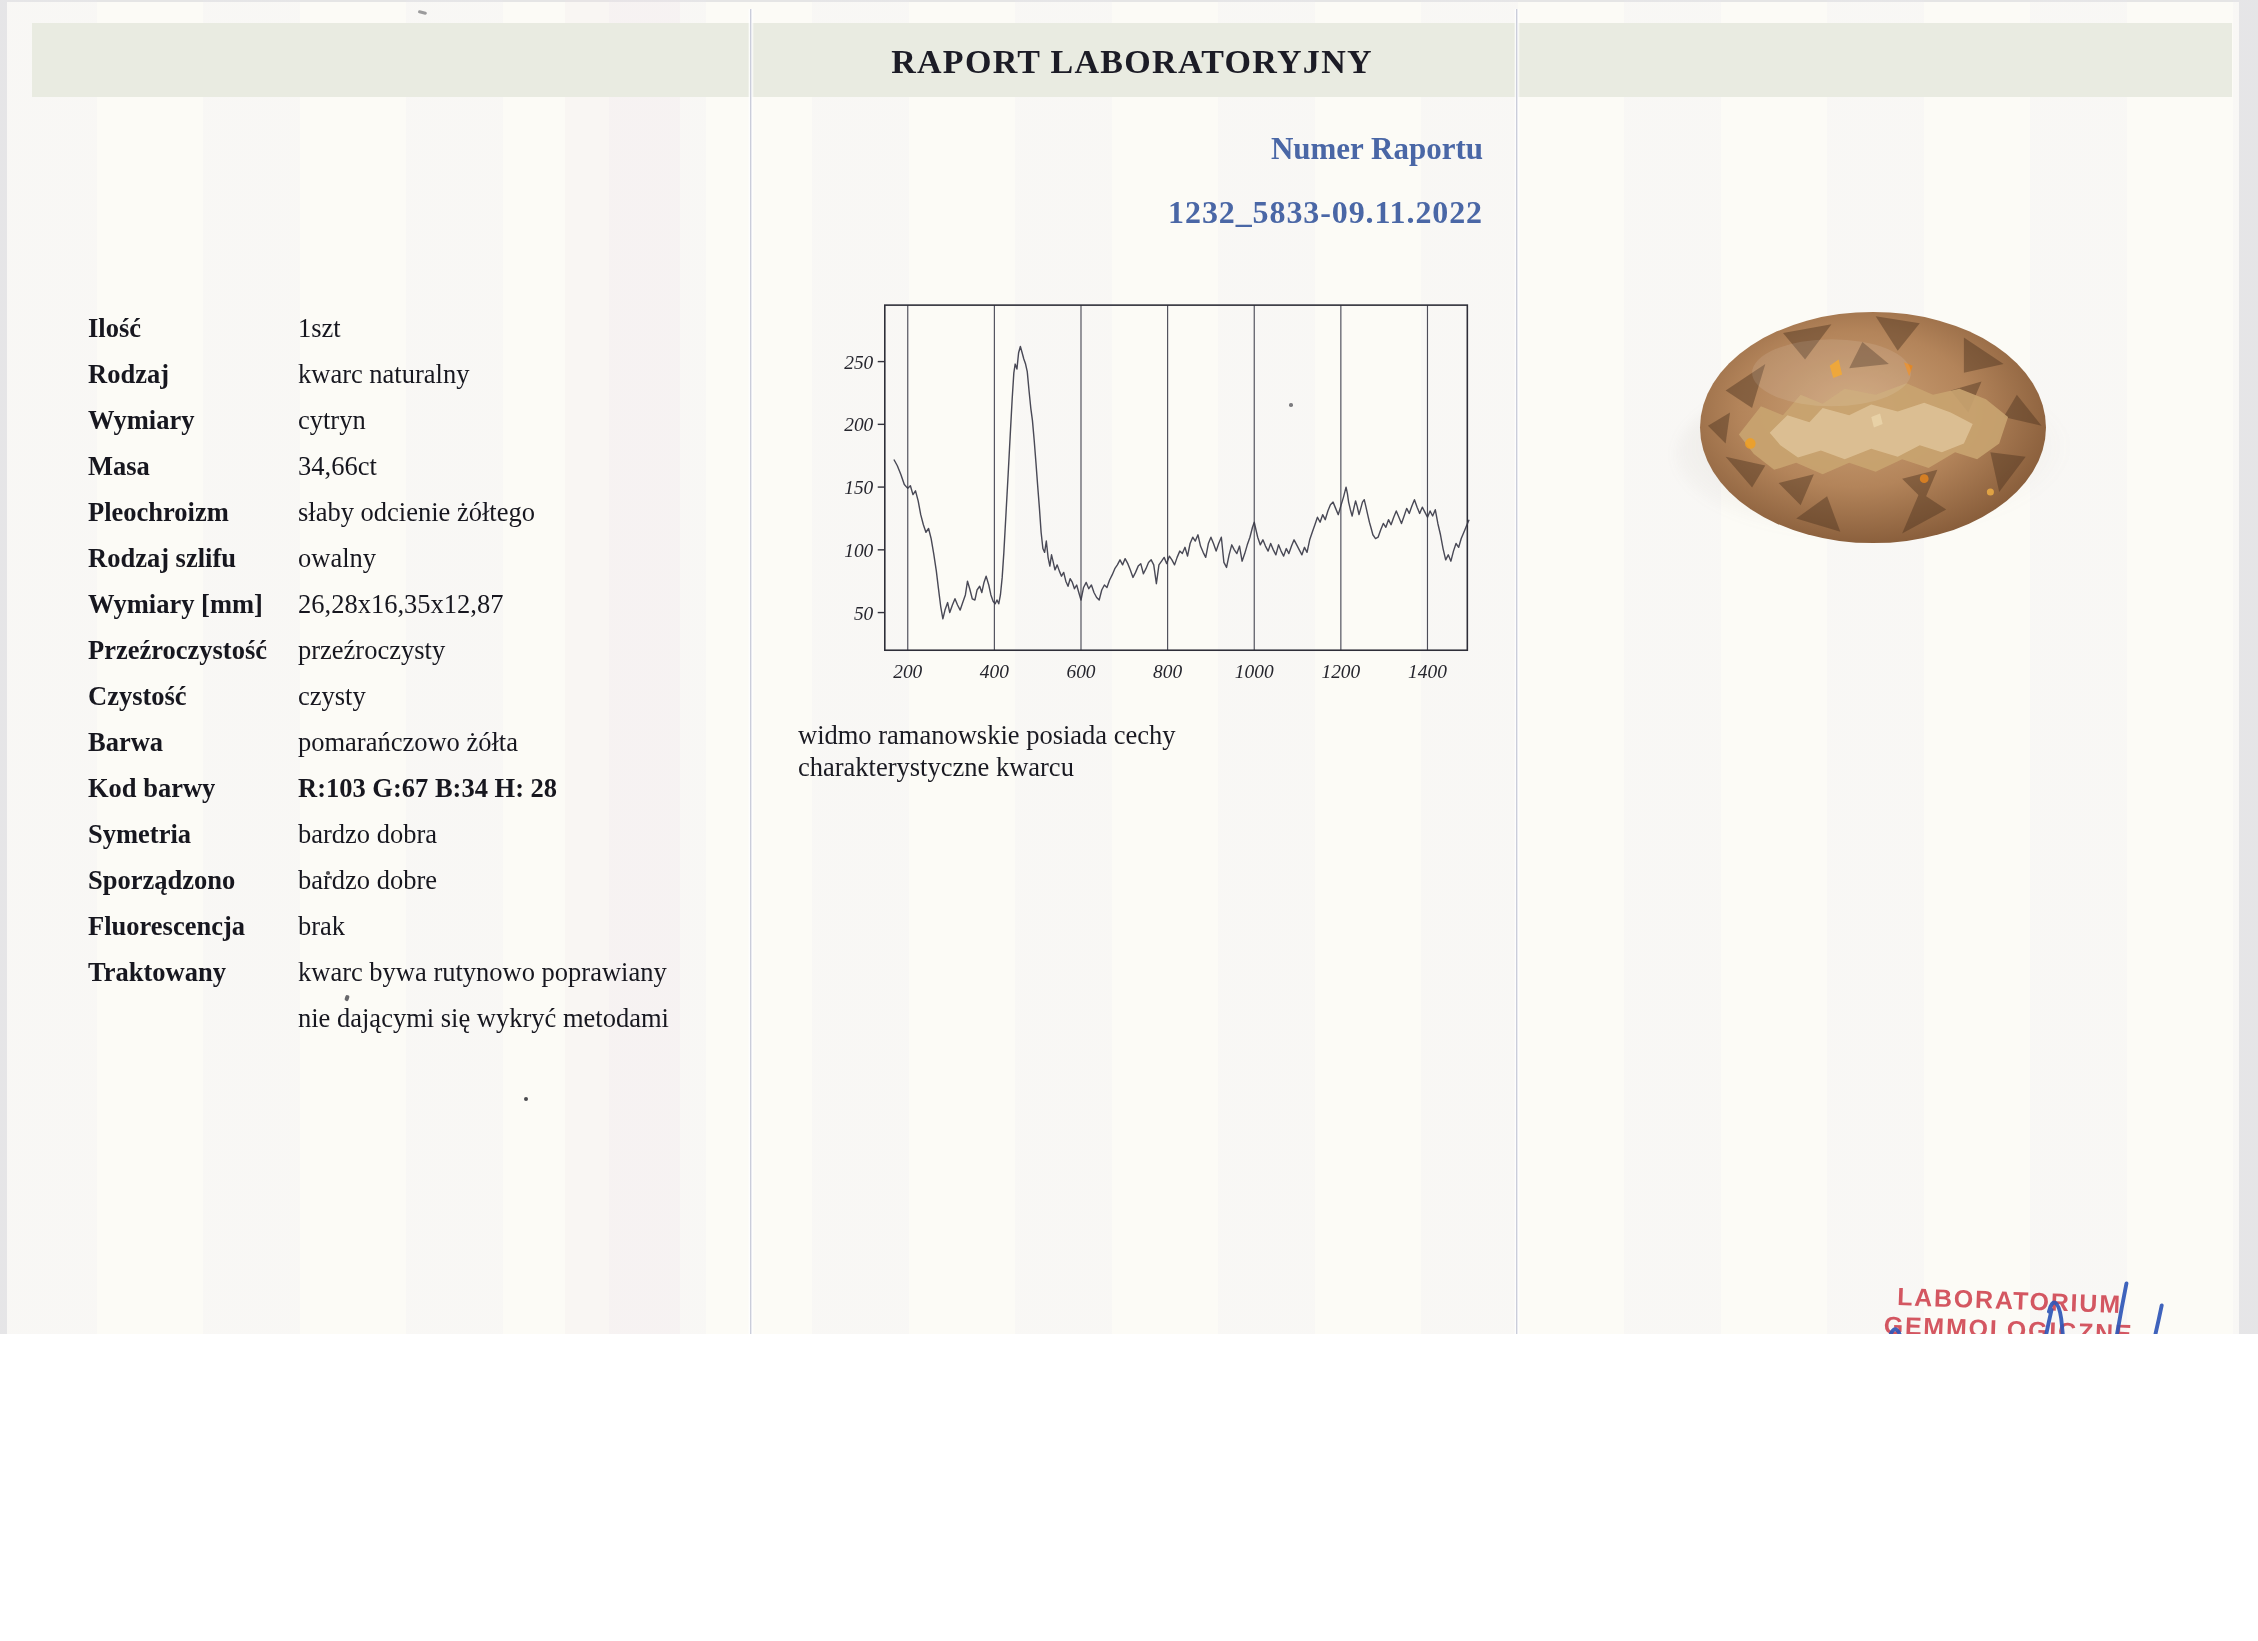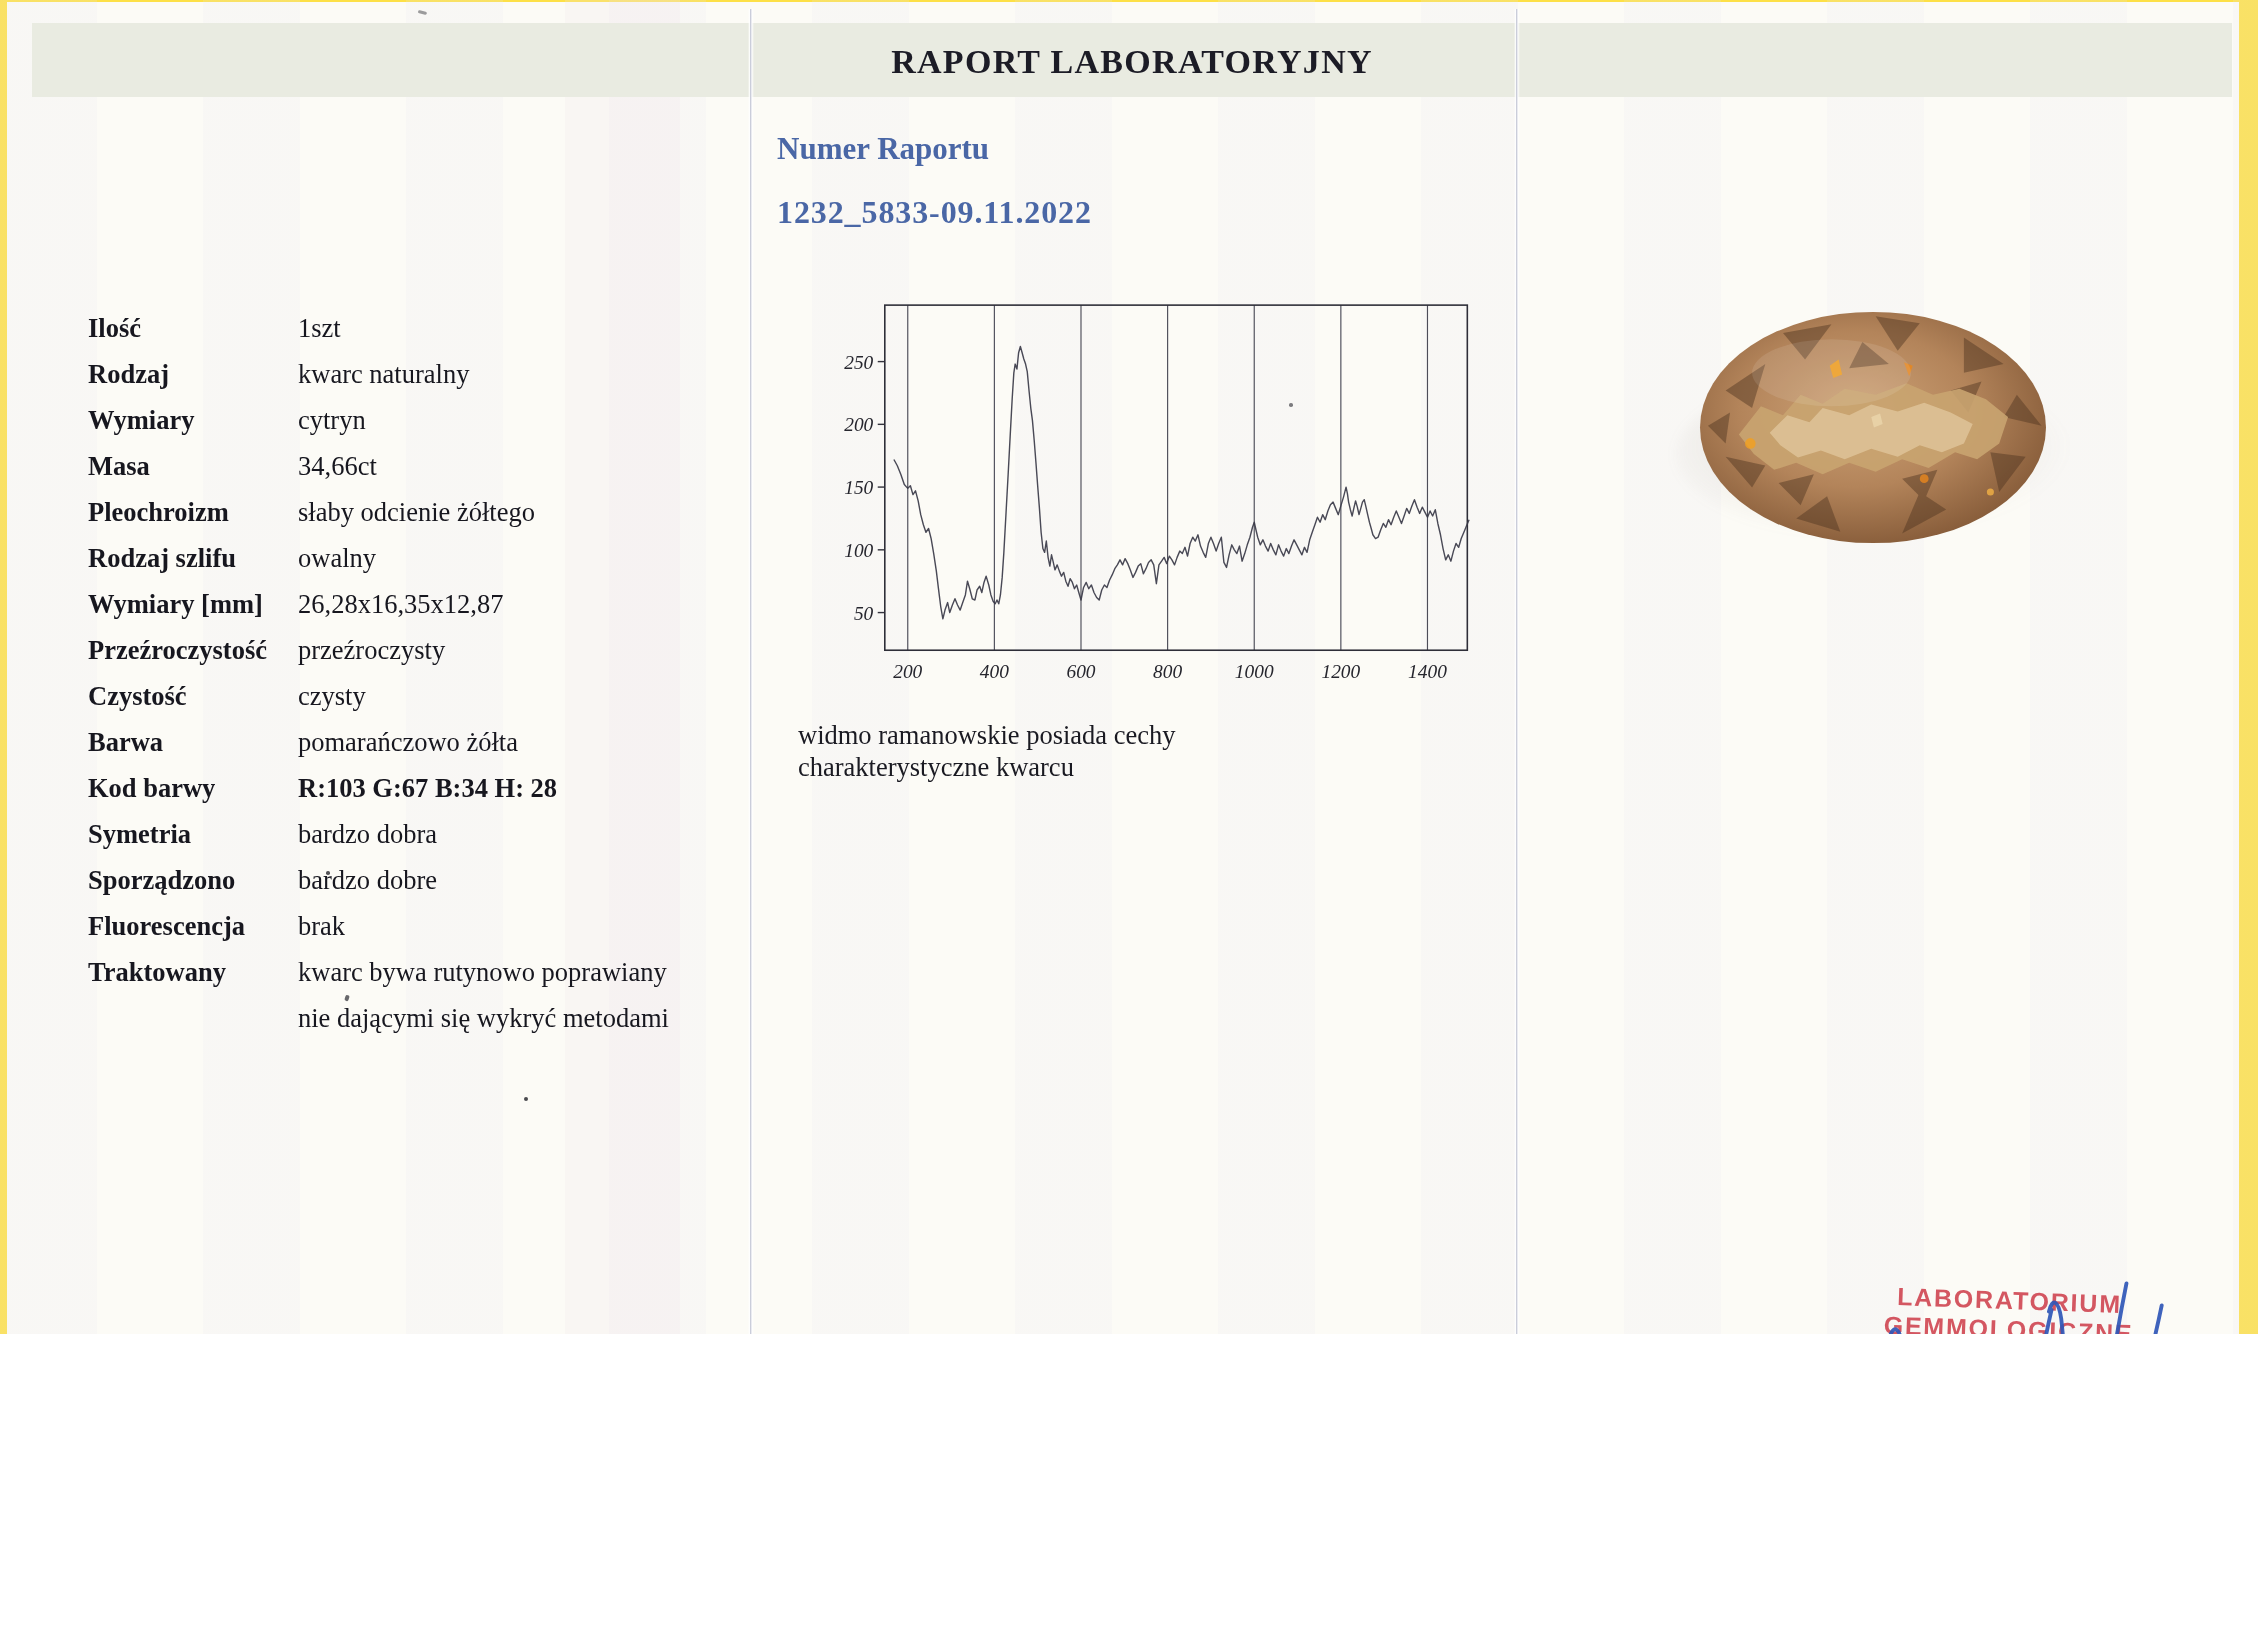--- a/index.html
+++ b/index.html
@@ -1,31 +1,31 @@
 <!DOCTYPE html>
 <html style="font-size:14px"><head>
 <meta charset="utf-8">
 <style>
   html,body{margin:0;padding:0;background:#ffffff;}
-  .page{position:relative;width:2258px;height:1334px;background:#fde047;overflow:hidden;
+  .page{position:relative;width:2258px;height:1334px;background:#e5e5e5;overflow:hidden;
         font-family:"Liberation Serif", serif;color:#17171f;}
   .paper{position:absolute;left:7px;top:1.8px;width:2232px;height:1637px;background:#fcfbf6;}
   .paper-stripes{position:absolute;inset:0;pointer-events:none;
         background:repeating-linear-gradient(90deg, rgba(232,230,240,0.18) 0 97px, rgba(255,255,255,0) 97px 203px);}
   .pink-stripe{position:absolute;top:0;height:100%;width:115px;background:rgba(242,228,232,0.22);}
   .band{position:absolute;background:#e9ebe1;}
   .band-top{left:32px;top:23px;width:2200px;height:74px;}
   .band-bottom{left:39px;top:1447px;width:2195px;height:108px;}
   .crease{position:absolute;top:8.8px;height:1579px;width:6.2px;
         background:linear-gradient(90deg, rgba(255,255,255,0) 0%, #ffffff 30%, #aeb2c6 48%, #ffffff 62%, rgba(255,255,255,0) 100%);}
   .hairline{position:absolute;height:1.8px;background:#dcdcd8;}
 
   .doc-title{position:absolute;left:779px;top:43px;width:706px;text-align:center;
         font-size:34px;font-weight:bold;letter-spacing:1.3px;color:#1c1c26;}
-  .blue-head{position:absolute;left:777px;width:706px;text-align:left;color:#4a67a6;font-weight:bold;}
+  .blue-head{position:absolute;left:777px;width:706px;text-align:right;color:#4a67a6;font-weight:bold;}
   .numer-label{top:131px;font-size:31px;}
   .numer-value{top:194px;font-size:32px;letter-spacing:0.9px;}
 
   .props{position:absolute;left:88px;top:305px;width:653px;}
   .prop-row{display:flex;height:46px;line-height:46px;white-space:nowrap;font-family:Liberation Serif, serif;}
   .prop-label{width:210px;font-weight:bold;font-size:26.5px;}
   .prop-value{font-size:26.5px;}
   .prop-value.bold{font-weight:bold;}
 
   .chart-wrap{position:absolute;left:838px;top:291px;width:662px;height:406px;}

